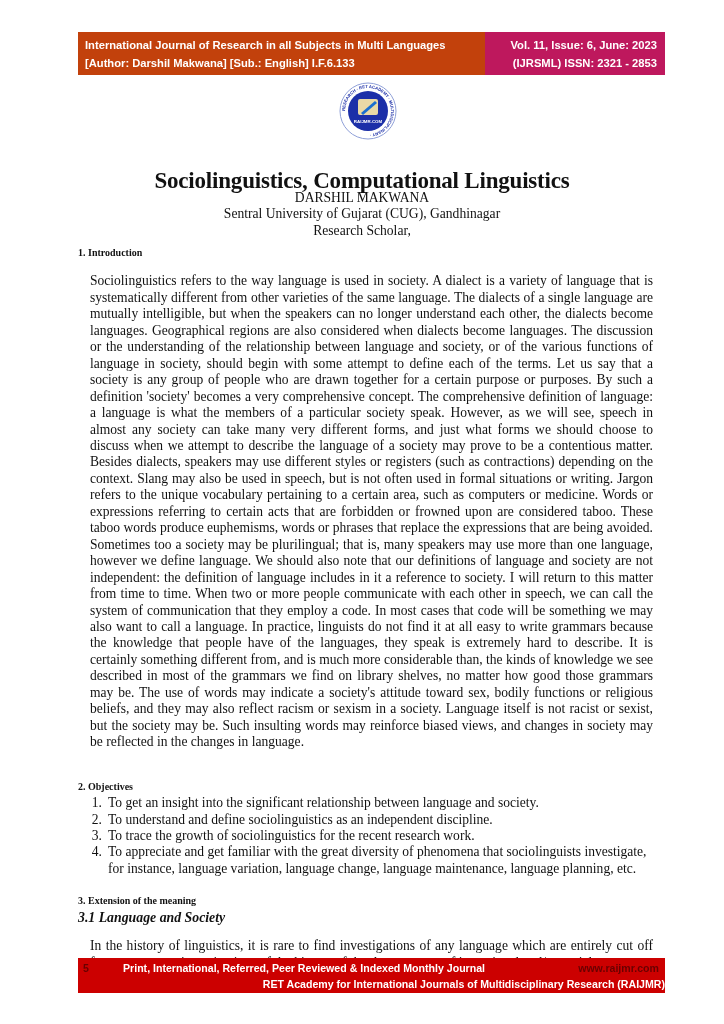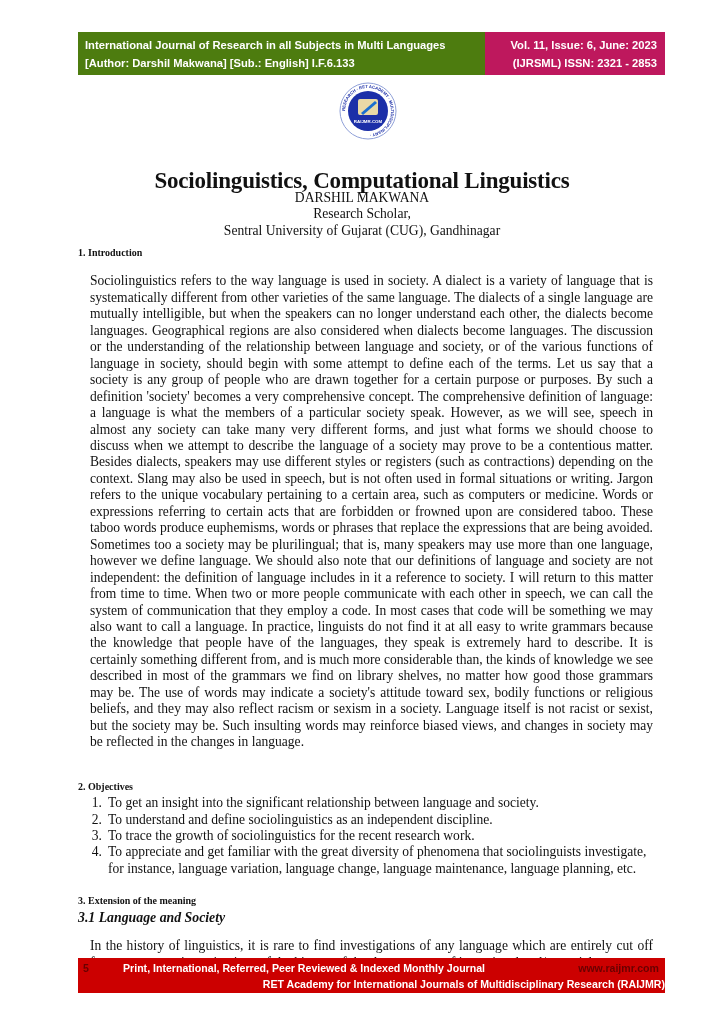--- a/index.html
+++ b/index.html
@@ -5,21 +5,21 @@
     html, body { margin: 0; padding: 0; }
     body {
       width: 724px; height: 1024px; background: #ffffff; position: relative; overflow: hidden;
       font-family: "Liberation Serif", "DejaVu Serif", serif; color: #111;
     }
     .header {
       position: absolute; left: 78px; top: 32px; width: 587px; height: 43px; display: flex;
       font-family: "Liberation Sans", "DejaVu Sans", sans-serif; font-weight: bold; font-size: 11.2px; color: #fff;
     }
     .header-left {
-      background: #4d7c0f; width: 407px; padding: 4px 0 0 7px; box-sizing: border-box; line-height: 18px;
+      background: #c2410c; width: 407px; padding: 4px 0 0 7px; box-sizing: border-box; line-height: 18px;
     }
     .header-right {
       background: #be185d; flex: 1; padding: 4px 8px 0 0; box-sizing: border-box; line-height: 18px; text-align: right;
     }
     .logo { position: absolute; left: 339px; top: 82px; width: 58px; height: 58px; }
     .title {
       position: absolute; left: 0; width: 724px; top: 148px; text-align: center;
       font-weight: bold; font-size: 23px; letter-spacing: -0.2px; margin-top: 20px;
     }
     .author-block {
@@ -73,22 +73,22 @@
     <rect x="19" y="17" width="20" height="16" rx="2" fill="#e9d9a6"></rect>
     <path d="M22 31 L36 19 L38 21 L24 33 Z" fill="#1a6fd0"></path>
     <text x="29" y="41" font-size="4.4" fill="#ffffff" text-anchor="middle" font-family="Liberation Sans, sans-serif" font-weight="bold">RAIJMR.COM</text>
   </svg>
 </div>
 
 <div class="title">Sociolinguistics, Computational Linguistics</div>
 
 <div class="author-block">
   <div>DARSHIL MAKWANA</div>
+  <div>Sentral University of Gujarat (CUG), Gandhinagar</div>
   <div>Research Scholar,</div>
-  <div>Sentral University of Gujarat (CUG), Gandhinagar</div>
 </div>
 
 <div class="content">
   <p class="h1">1. Introduction</p>
   <p class="para">Sociolinguistics refers to the way language is used in society. A dialect is a variety of language that is systematically different from other varieties of the same language. The dialects of a single language are mutually intelligible, but when the speakers can no longer understand each other, the dialects become languages. Geographical regions are also considered when dialects become languages. The discussion or the understanding of the relationship between language and society, or of the various functions of language in society, should begin with some attempt to define each of the terms. Let us say that a society is any group of people who are drawn together for a certain purpose or purposes. By such a definition 'society' becomes a very comprehensive concept. The comprehensive definition of language: a language is what the members of a particular society speak. However, as we will see, speech in almost any society can take many very different forms, and just what forms we should choose to discuss when we attempt to describe the language of a society may prove to be a contentious matter. Besides dialects, speakers may use different styles or registers (such as contractions) depending on the context. Slang may also be used in speech, but is not often used in formal situations or writing. Jargon refers to the unique vocabulary pertaining to a certain area, such as computers or medicine. Words or expressions referring to certain acts that are forbidden or frowned upon are considered taboo. These taboo words produce euphemisms, words or phrases that replace the expressions that are being avoided. Sometimes too a society may be plurilingual; that is, many speakers may use more than one language, however we define language. We should also note that our definitions of language and society are not independent: the definition of language includes in it a reference to society. I will return to this matter from time to time. When two or more people communicate with each other in speech, we can call the system of communication that they employ a code. In most cases that code will be something we may also want to call a language. In practice, linguists do not find it at all easy to write grammars because the knowledge that people have of the languages, they speak is extremely hard to describe. It is certainly something different from, and is much more considerable than, the kinds of knowledge we see described in most of the grammars we find on library shelves, no matter how good those grammars may be. The use of words may indicate a society's attitude toward sex, bodily functions or religious beliefs, and they may also reflect racism or sexism in a society. Language itself is not racist or sexist, but the society may be. Such insulting words may reinforce biased views, and changes in society may be reflected in the changes in language.</p>
 
   <div class="gap"></div>
 
   <p class="h1">2. Objectives</p>
   <ol class="obj-list">

